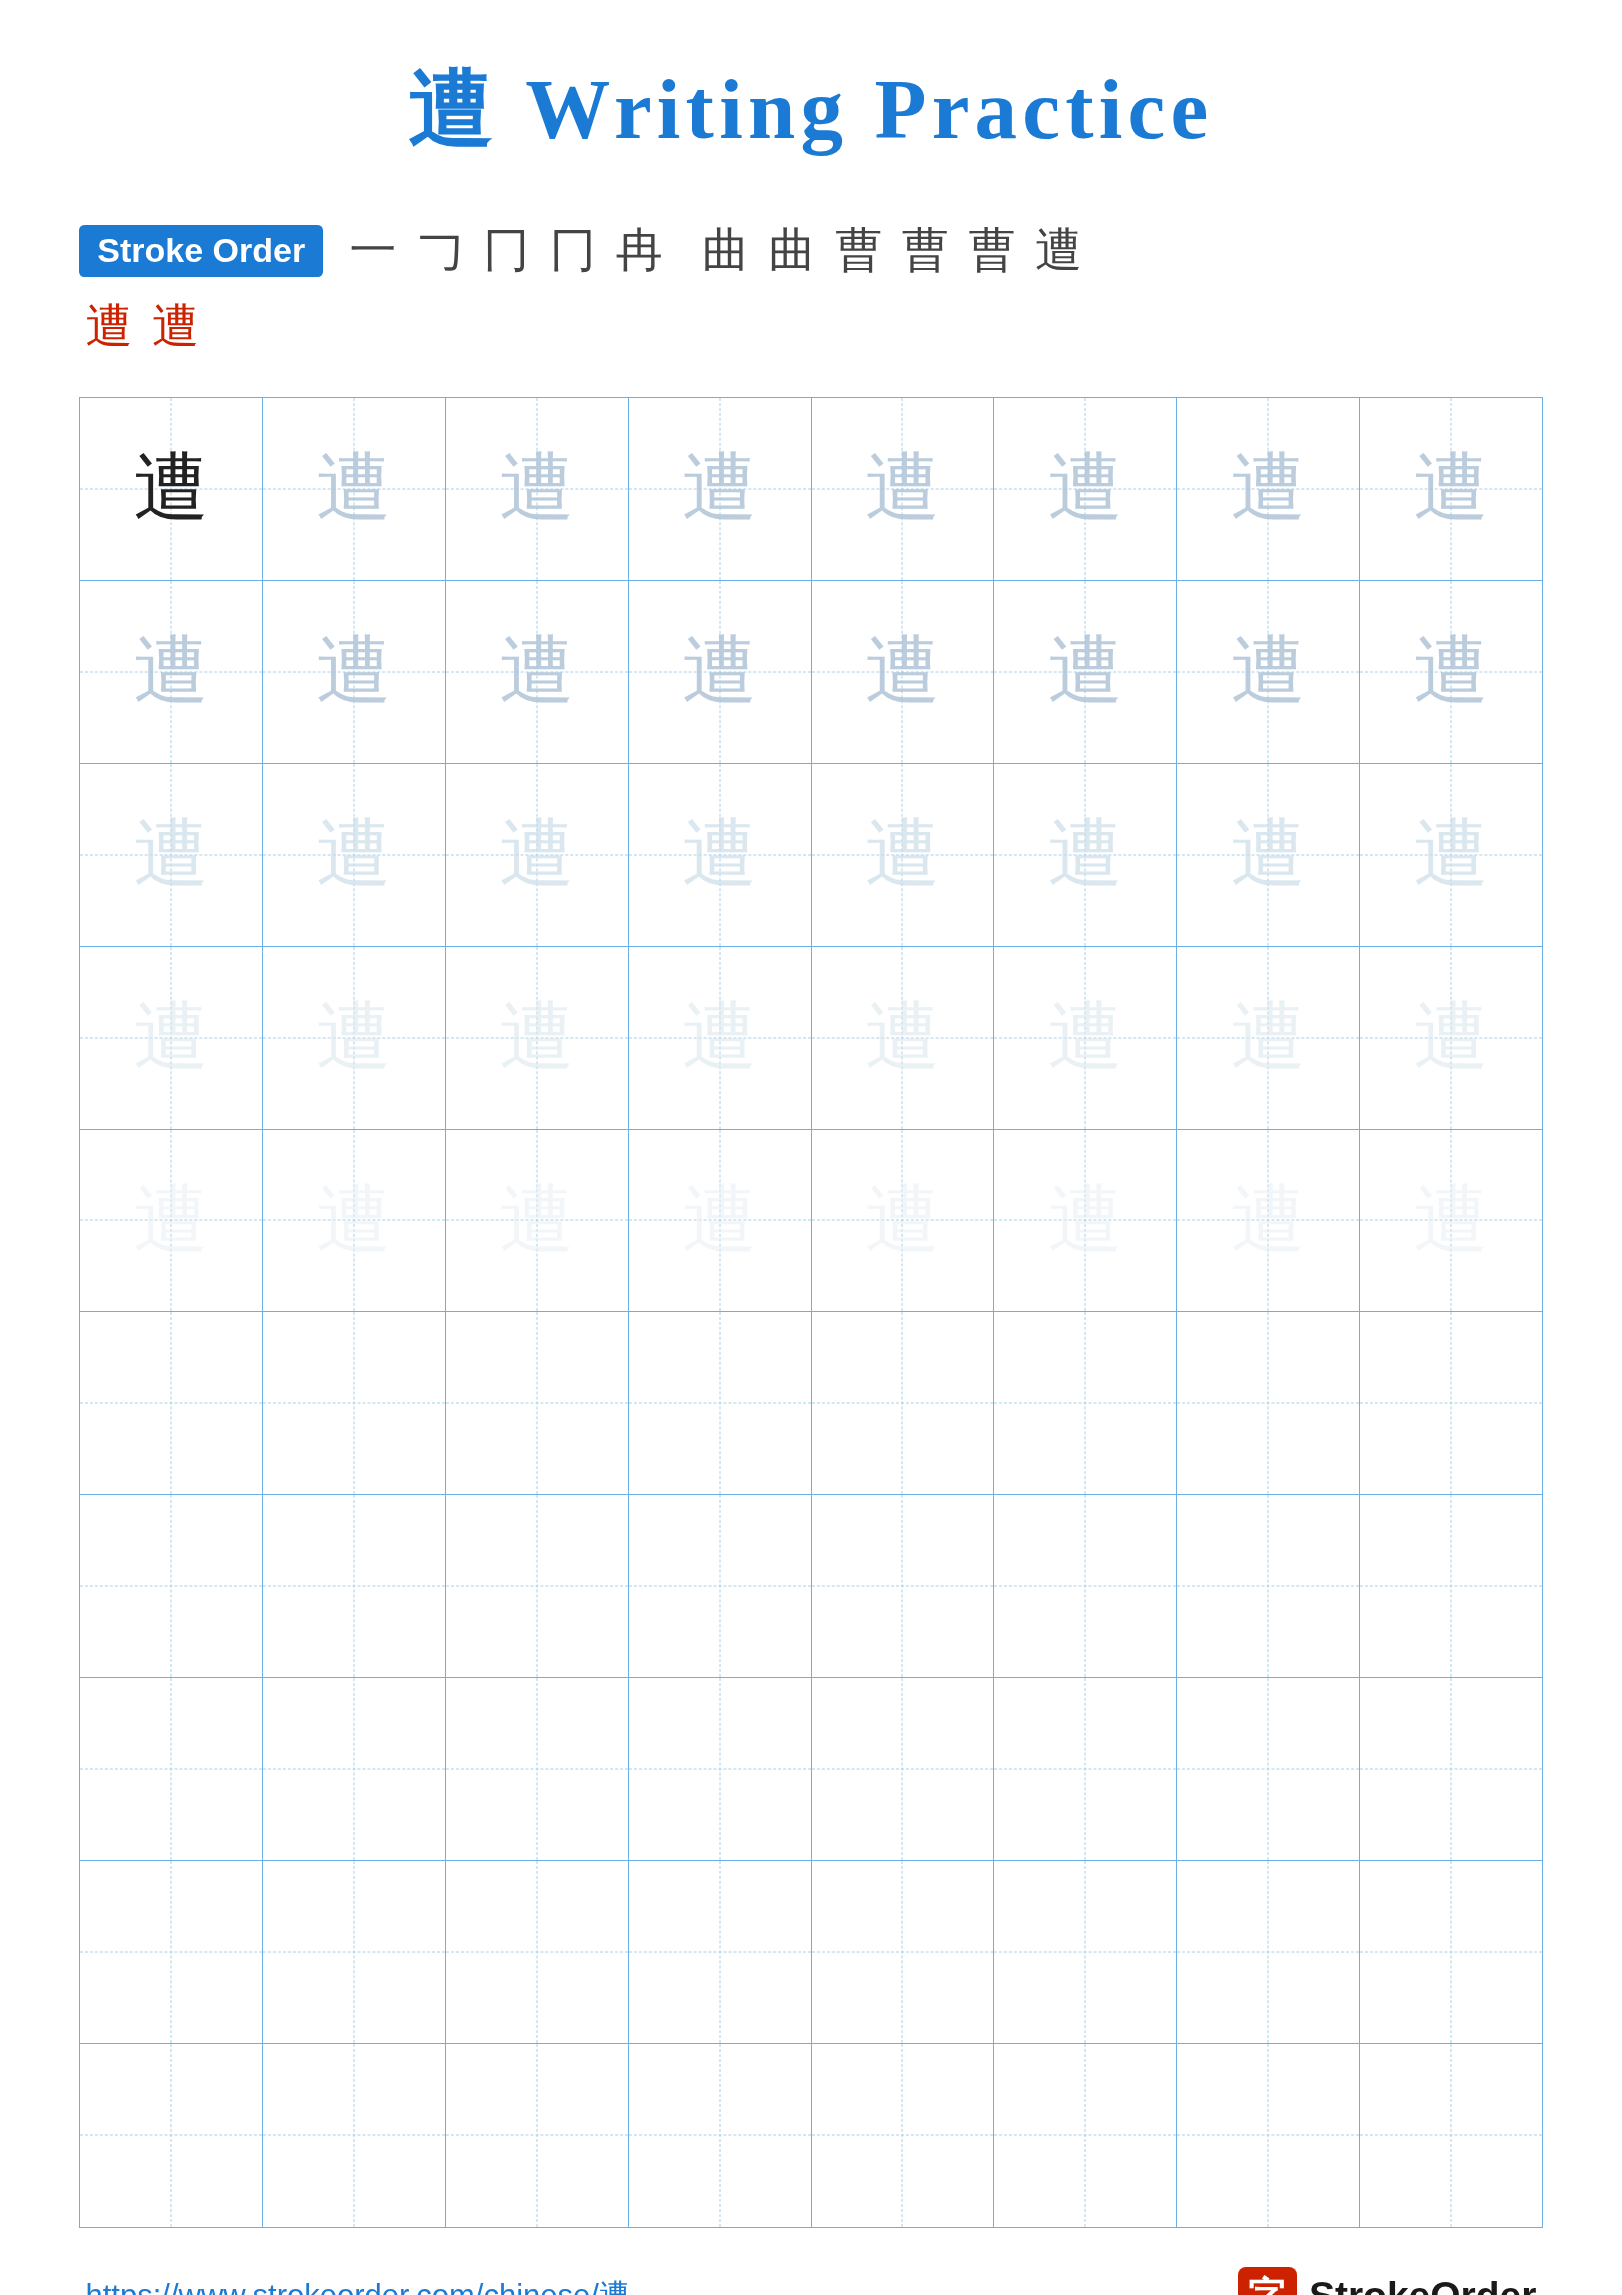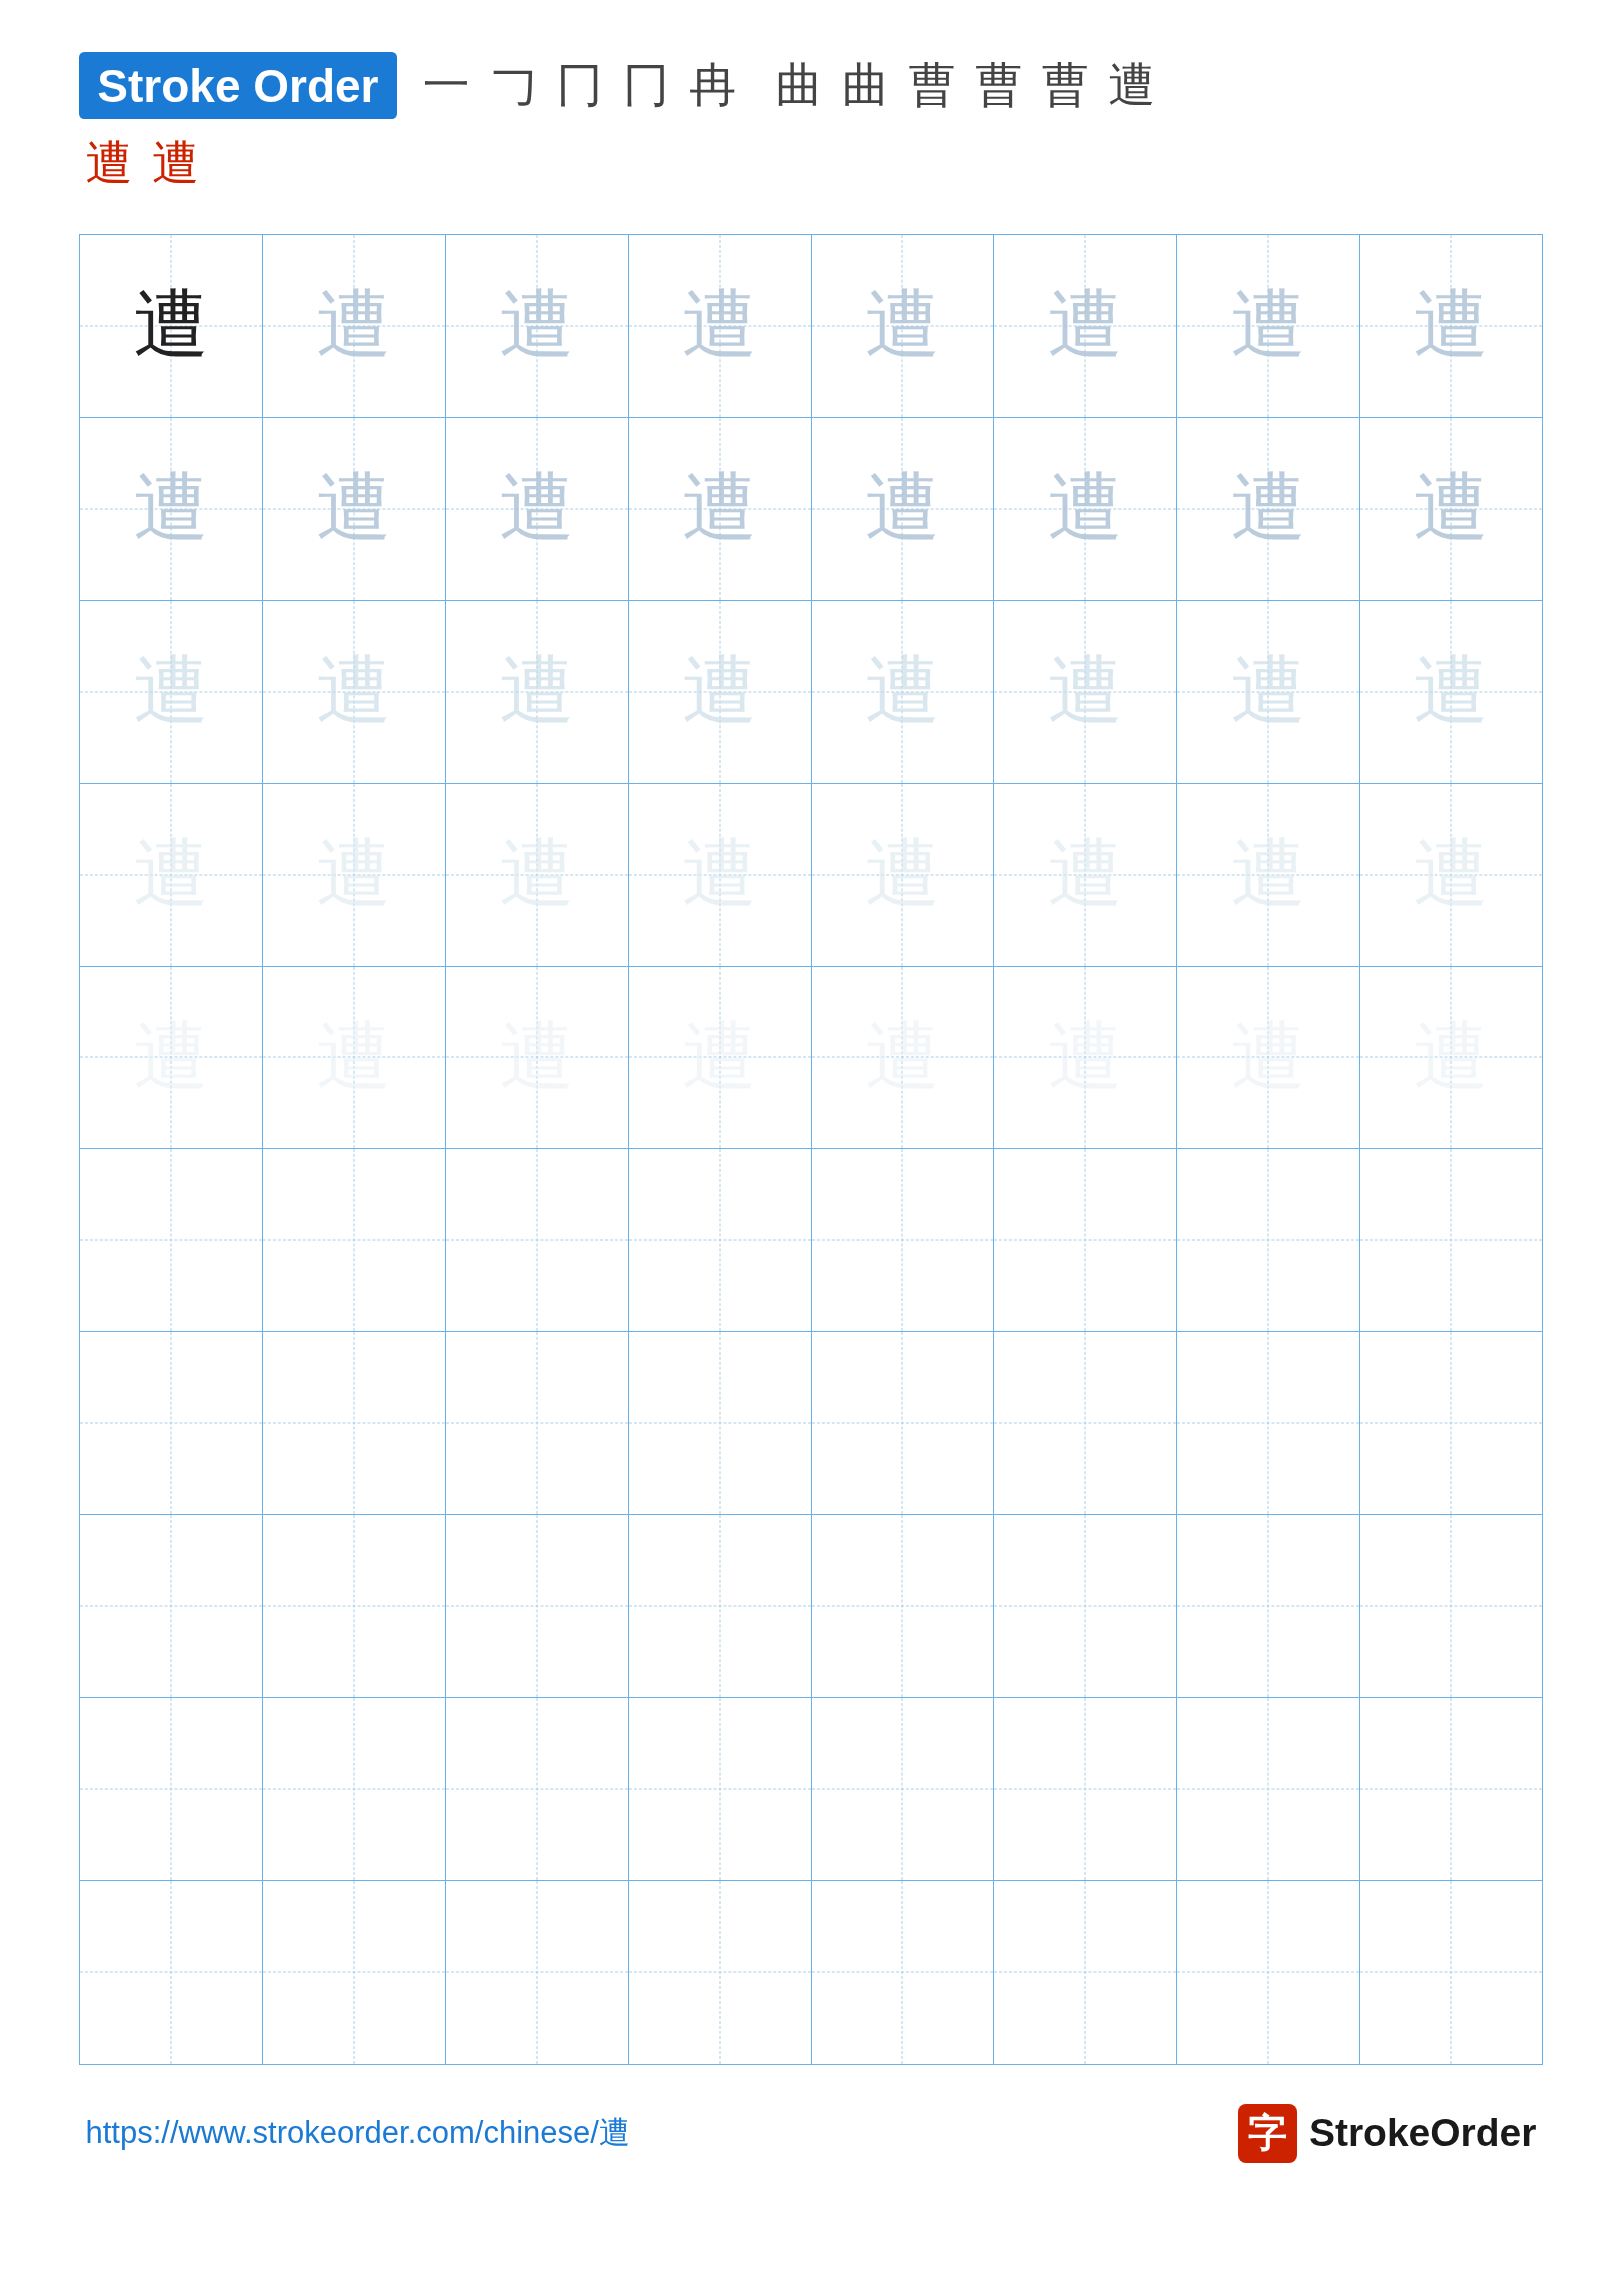--- a/index.html
+++ b/index.html
@@ -45,21 +45,21 @@
       display: flex;
       align-items: center;
       flex-wrap: wrap;
       gap: 0;
       margin-bottom: 6.5px;
     }
 
     .stroke-order-badge {
       background: #1a7ad4;
       color: white;
-      font-size: 46px;
+      font-size: 34px;
       font-weight: bold;
       padding: 6.5px 18.3px;
       border-radius: 5.2px;
       margin-right: 26px;
       white-space: nowrap;
       font-family: Arial, sans-serif;
     }
 
     .stroke-chars {
       display: flex;
@@ -212,20 +212,23 @@
       font-weight: bold;
       color: #1a1a1a;
       font-family: Arial, sans-serif;
     }
   </style>
 </head>
 <body>
 
 <div class="page">
 
+  <div class="title">
+    <span class="char">遭</span><span> Writing Practice</span>
+  </div>
 
   <div class="stroke-order-section">
     <div class="stroke-order-row">
       <div class="stroke-order-badge">Stroke Order</div>
       <div class="stroke-chars">
         <span class="stroke-char">一</span>
         <span class="stroke-char">𠃌</span>
         <span class="stroke-char">冂</span>
         <span class="stroke-char">冂</span>
         <span class="stroke-char">冉</span>

